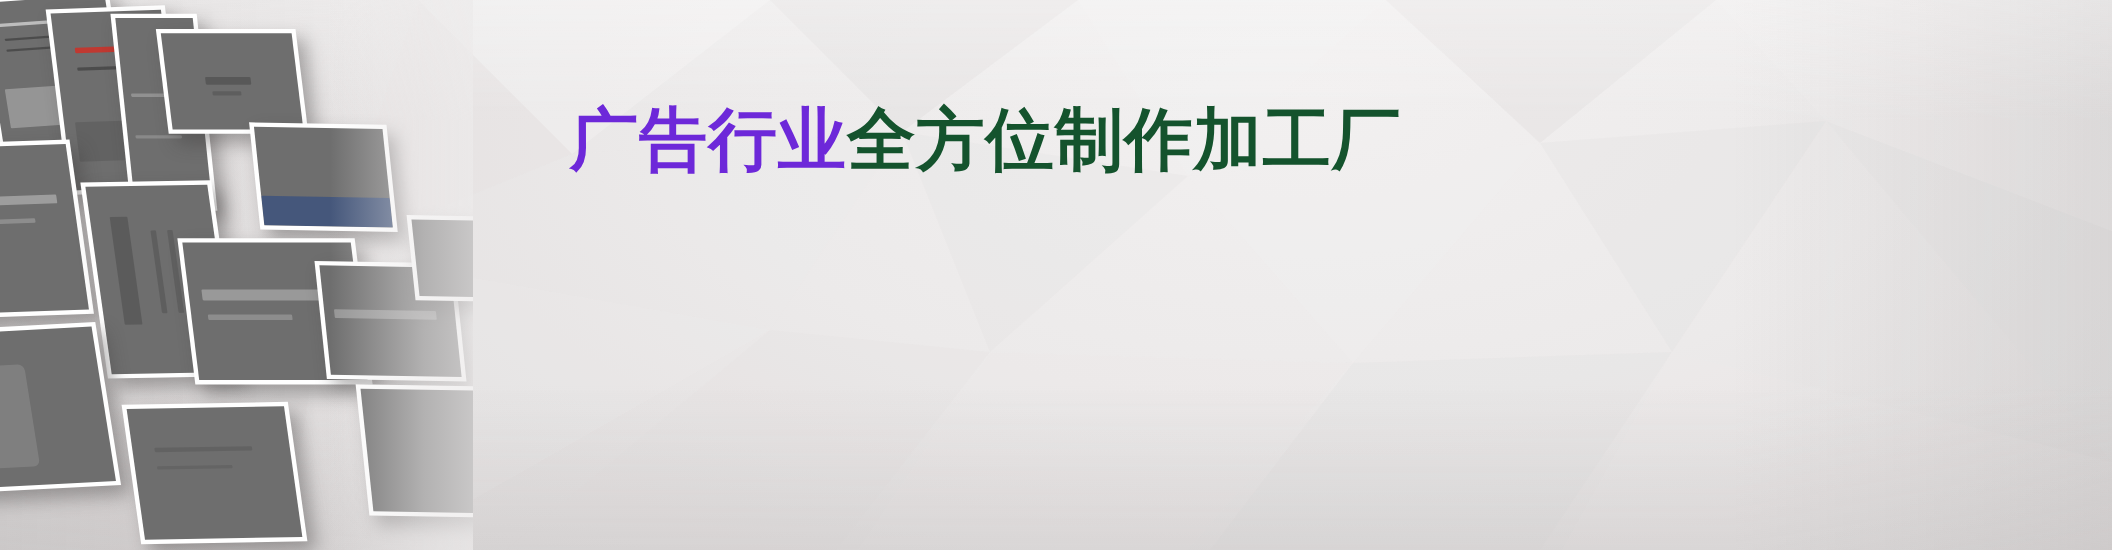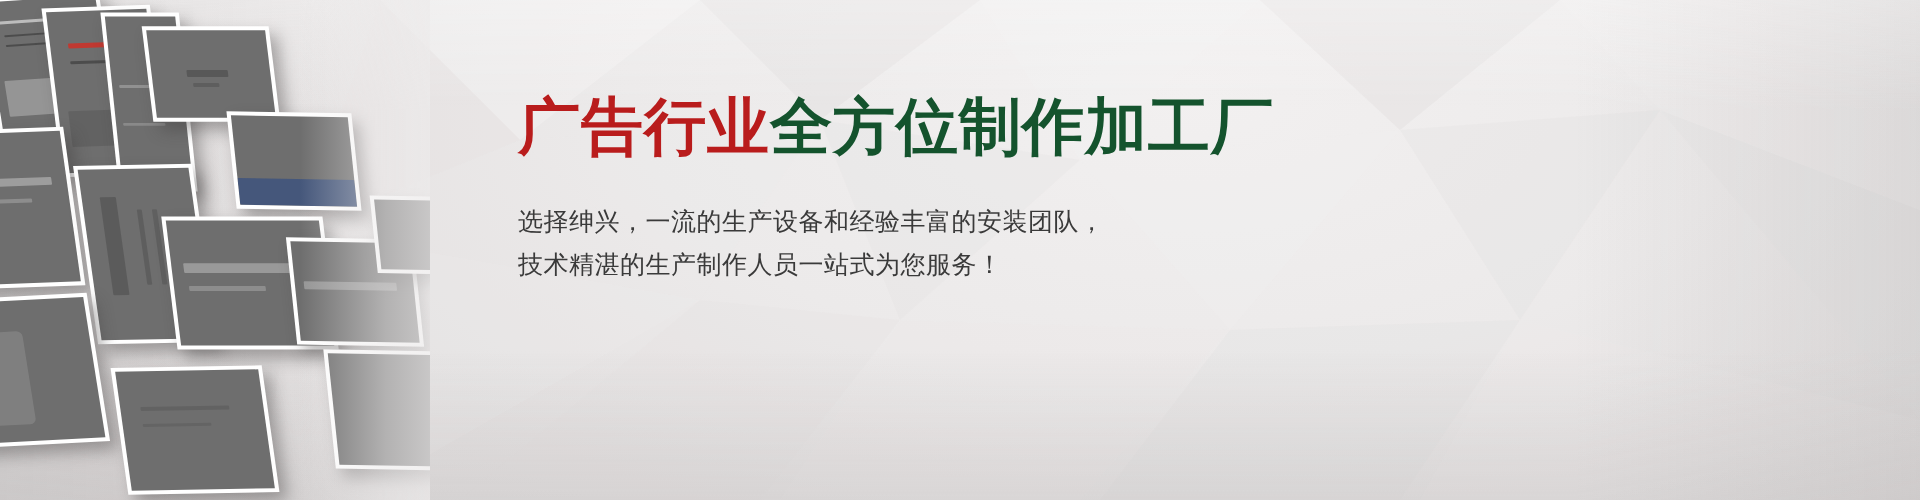--- a/index.html
+++ b/index.html
@@ -110,21 +110,21 @@
   }
   .headline {
     font-size: 62px;
     line-height: 1;
     font-weight: 700;
     letter-spacing: 1px;
     white-space: nowrap;
     margin: 0 0 0 0;
     font-family: "DejaVu Sans", "Liberation Sans", sans-serif;
   }
-  .headline .seg-a { color: #b91c1c; }
+  .headline .seg-a { color: #6d28d9; }
   .headline .seg-b { color: #14532d; }
 
   .subtitle {
     margin-top: 42px;
     font-size: 25px;
     line-height: 1.72;
     color: #3a3a3a;
     letter-spacing: 0.5px;
     font-family: "DejaVu Sans", "Liberation Sans", sans-serif;
   }
@@ -251,20 +251,16 @@
       </div>
 
     </div>
     <div class="collage-fade"></div>
   </div>
 
   <div class="text-block">
 
     <h1 class="headline"><span class="seg-a">广告行业</span><span class="seg-b">全方位制作加工厂</span></h1>
 
-    <div class="subtitle">
-      <span class="line">选择绅兴，一流的生产设备和经验丰富的安装团队，</span>
-      <span class="line">技术精湛的生产制作人员一站式为您服务！</span>
-    </div>
 
   </div>
 
 </div>
 
 </body></html>

